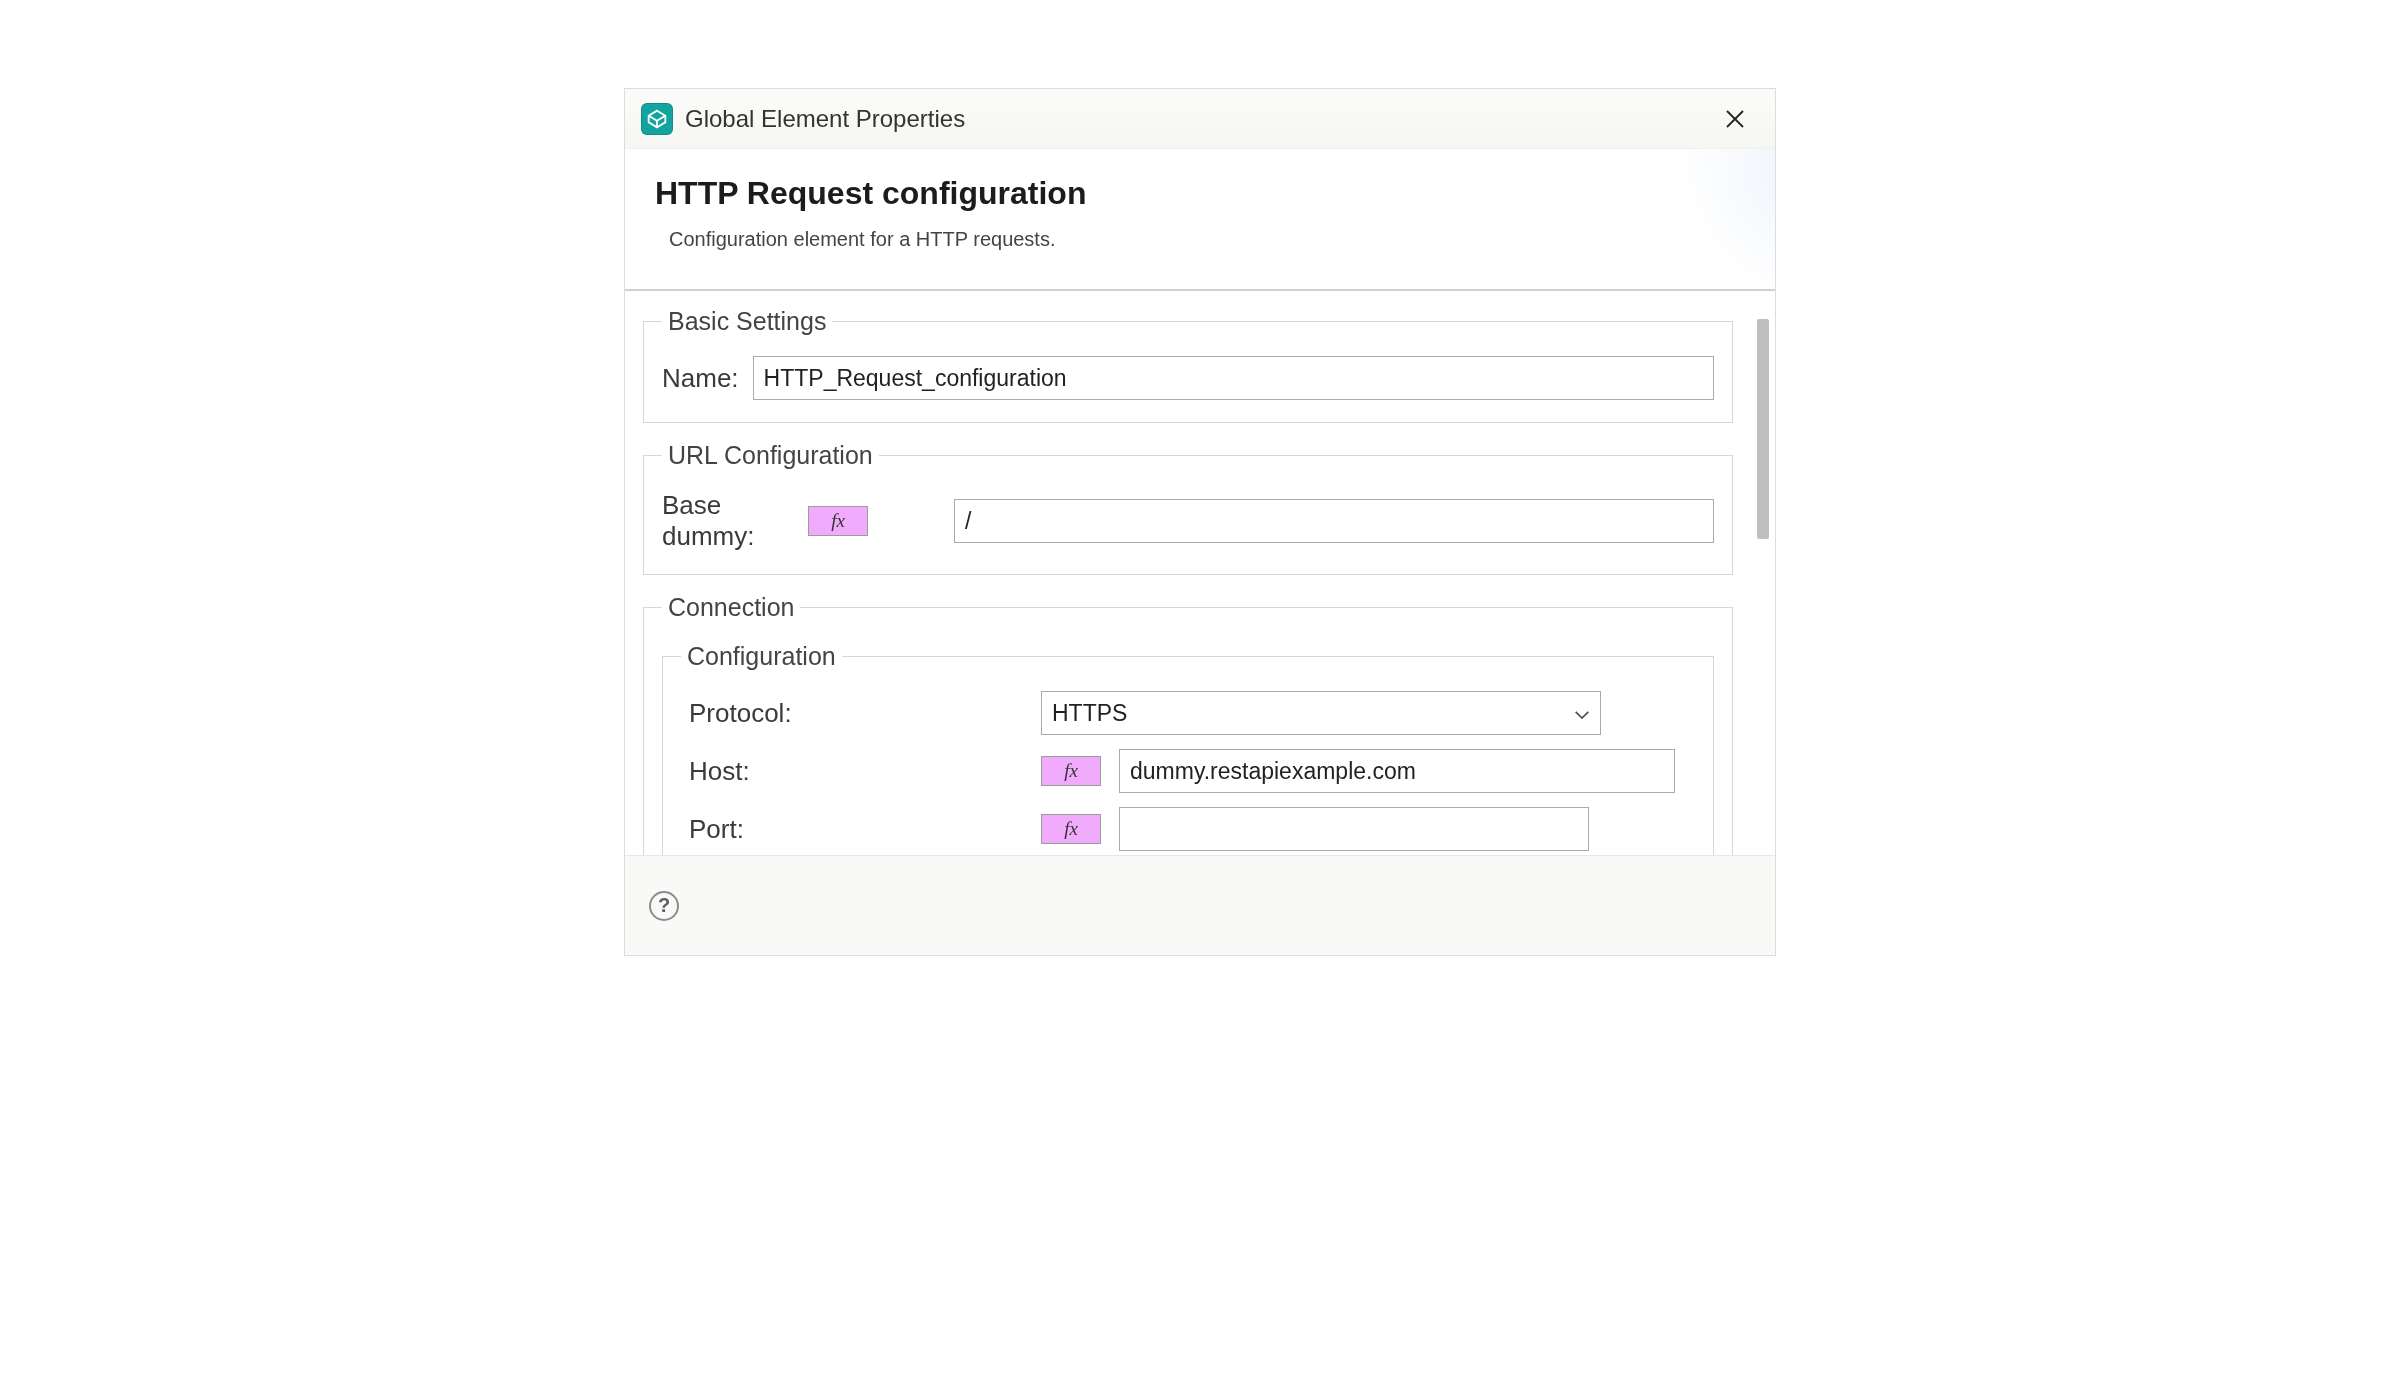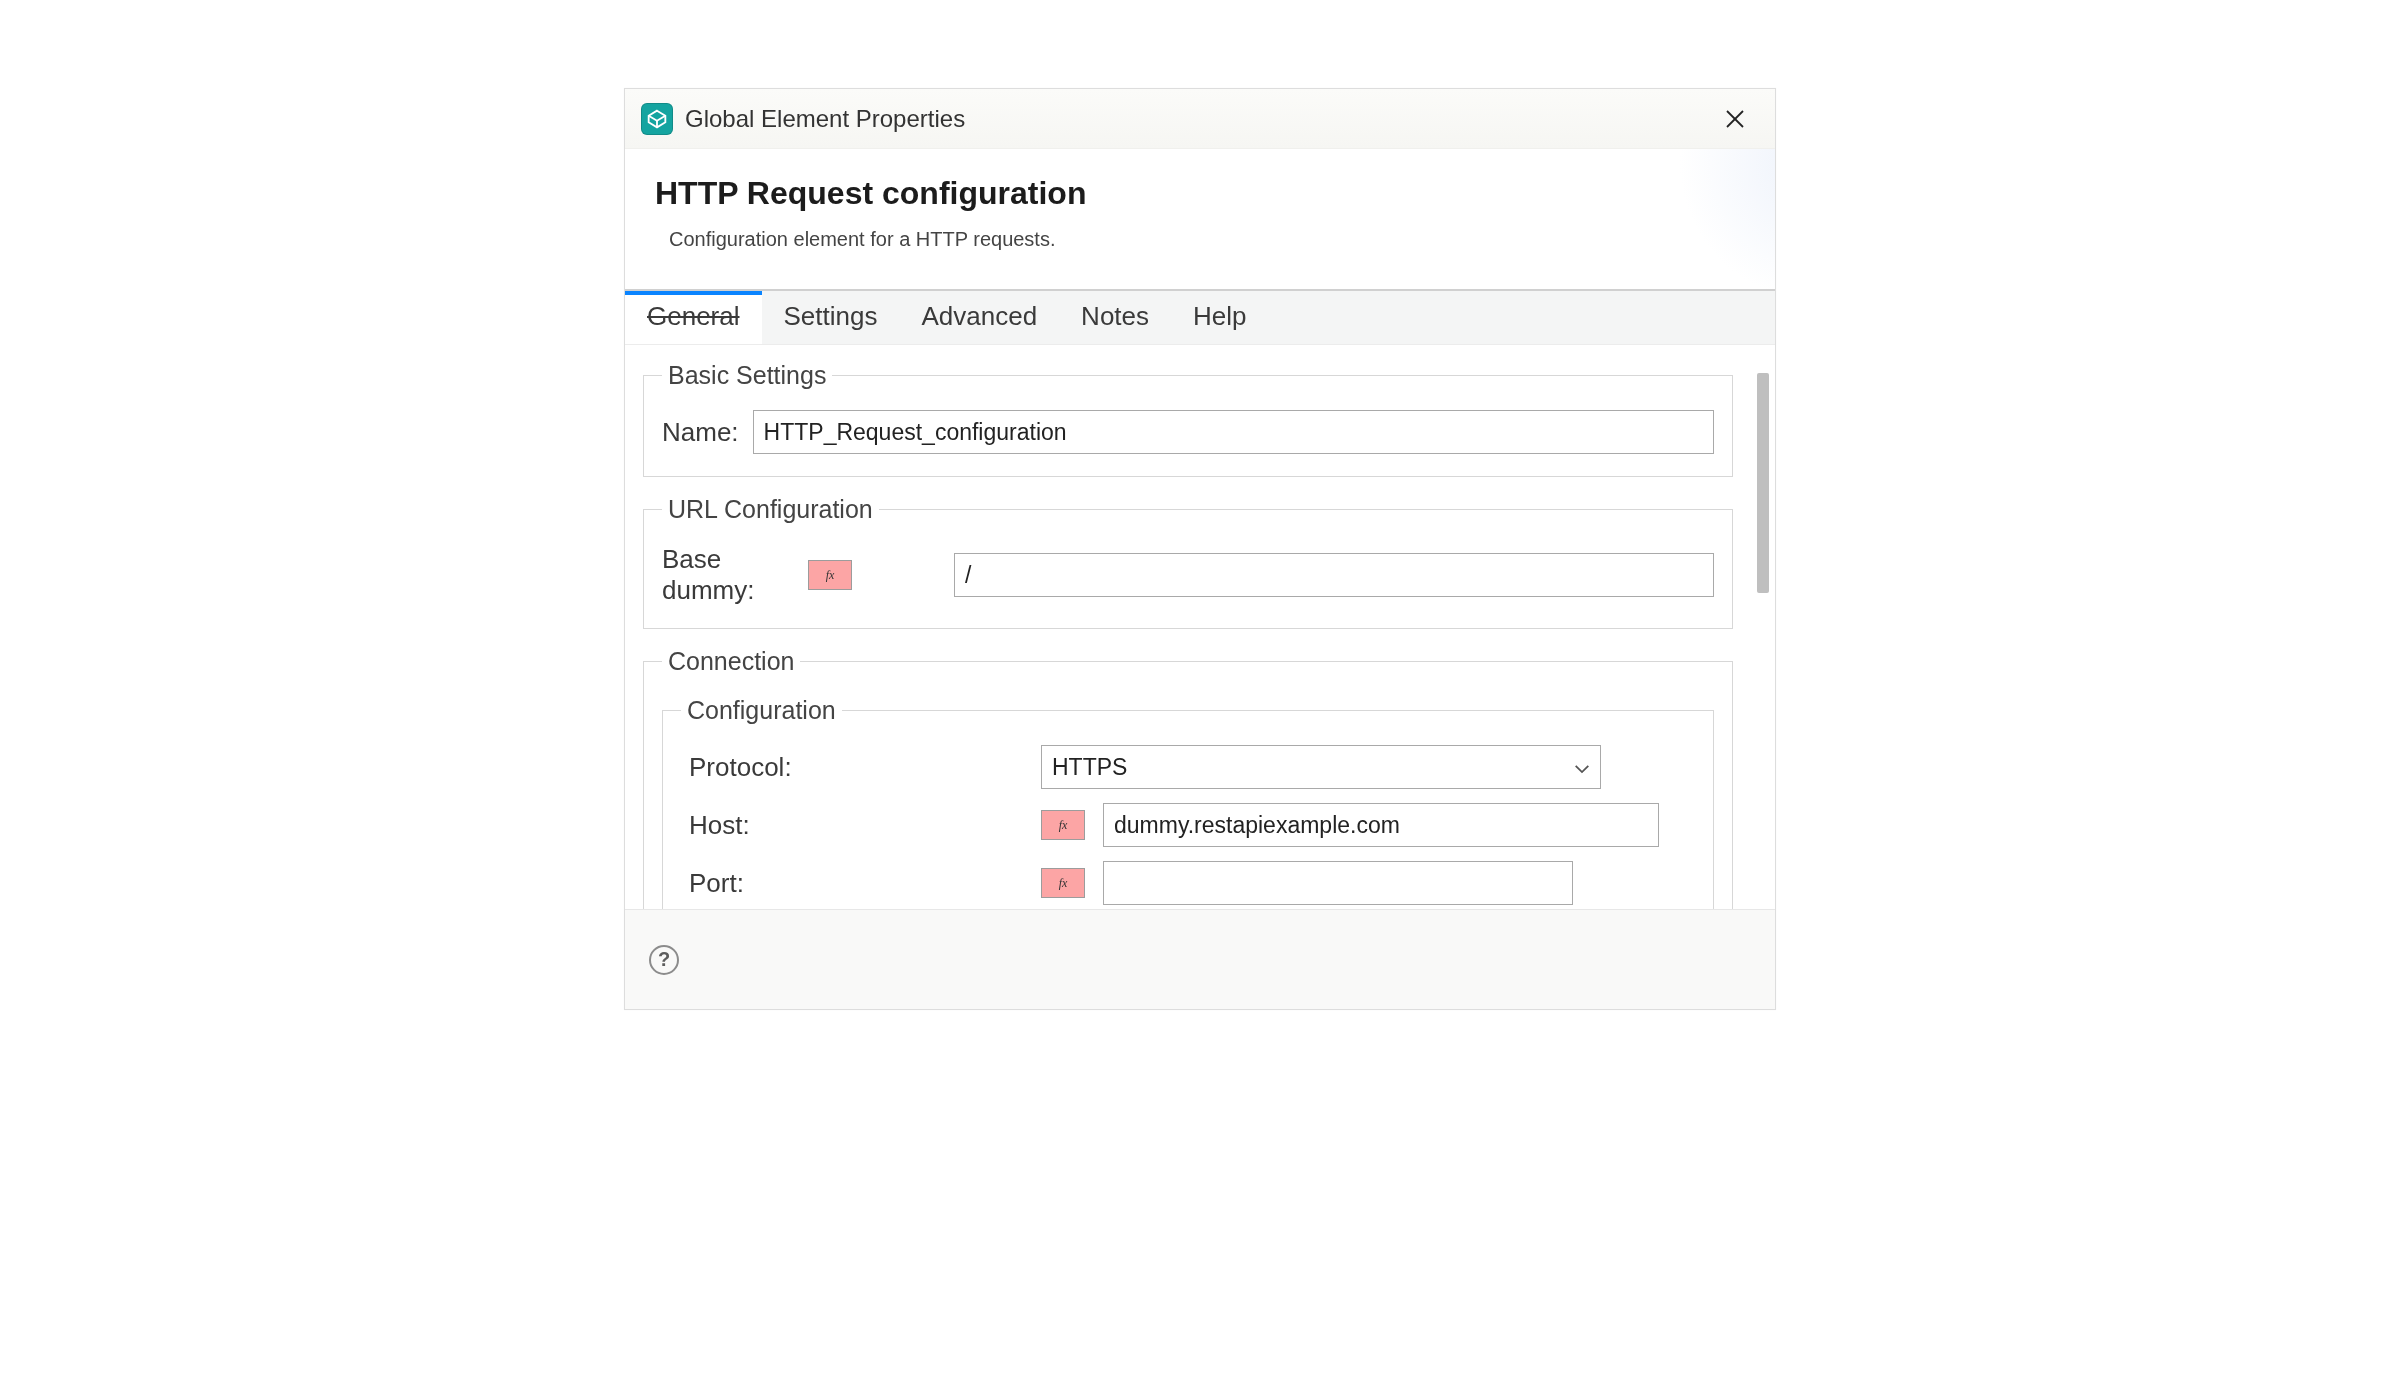--- a/index.html
+++ b/index.html
@@ -129,26 +129,26 @@
       border: 1px solid #a9a9a9;
       padding: 0 10px;
       font-size: 23px;
       font-family: Liberation Sans, sans-serif;
       color: #222;
       background: #fff;
     }
     .name-input { flex:1; }
     .basepath-input { width: 760px; margin-left: auto; }
     .fx-btn {
-      width: 44px; height: 30px;
+      width: 60px; height: 30px;
       border: 1px solid #9c9c9c;
       display:flex;align-items:center;justify-content:center;
       font-style: italic; font-family: "Times New Roman", serif;
-      font-size: 12px; color:#333;
-      background:#fca5a5; cursor:pointer;
+      font-size: 19px; color:#333;
+      background:#f0abfc; cursor:pointer;
     }
     .fx-gap { width: 18px; }
     .row.basepath .label { width: 132px; }
 
     .config-row { display:flex; align-items:center; }
     .config-row + .config-row { margin-top: 14px; }
     .config-row .clabel { width: 360px; color:#3a3a3a; font-size:26px; padding-left: 8px;}
     .select-wrap {
       position: relative;
       width: 560px;
@@ -209,27 +209,20 @@
       </svg>
     </div>
   </div>
 
   <div class="header-panel">
     <h1>HTTP Request configuration</h1>
     <p>Configuration element for a HTTP requests.</p>
   </div>
   <div class="divider"></div>
 
-  <div class="tabs">
-    <div class="tab active">General</div>
-    <div class="tab">Settings</div>
-    <div class="tab">Advanced</div>
-    <div class="tab">Notes</div>
-    <div class="tab">Help</div>
-  </div>
 
   <div class="body-wrap">
     <div class="body">
 
       <fieldset>
         <legend>Basic Settings</legend>
         <div class="row">
           <div class="label">Name:</div>
           <input type="text" class="name-input" value="HTTP_Request_configuration" style="">
         </div>

